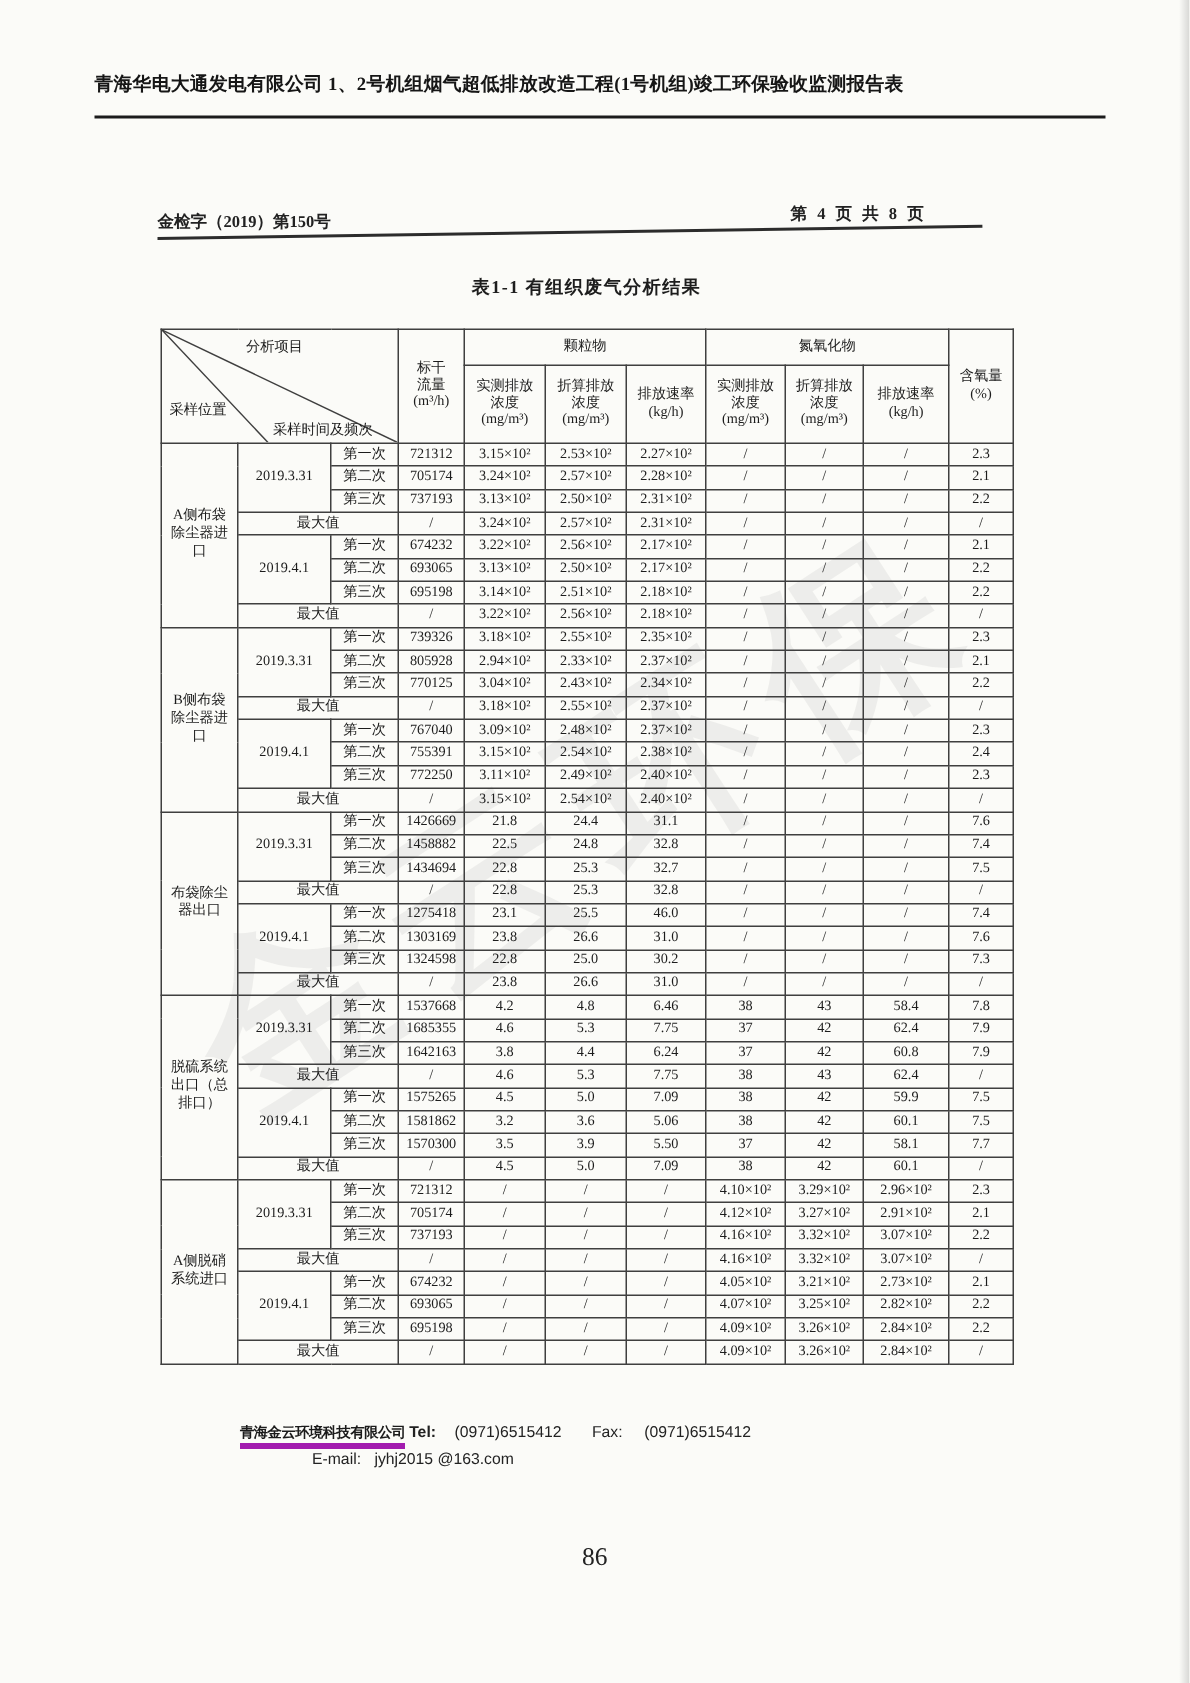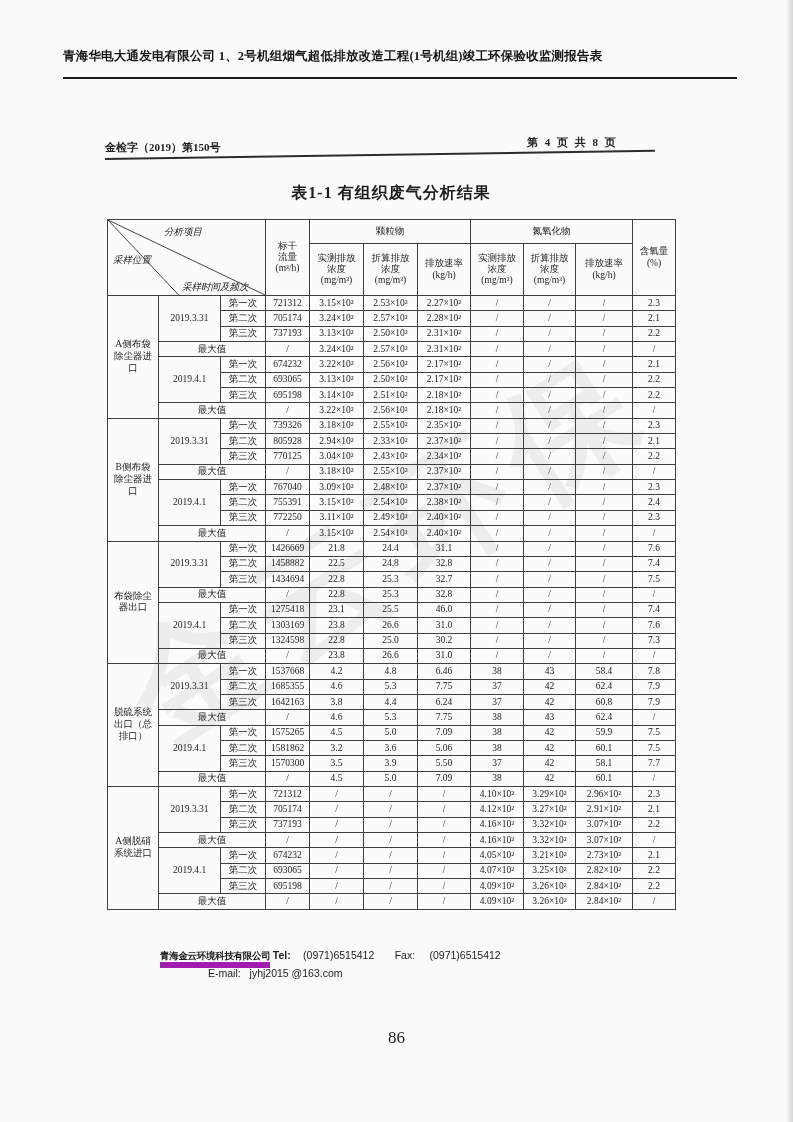--- a/index.html
+++ b/index.html
@@ -29,50 +29,50 @@
   .page-info{
     position:absolute;left:527px;top:135px;
     font-weight:bold;font-size:11px;letter-spacing:2px;color:#222;
   }
   .inner-rule{
     position:absolute;left:105px;top:158px;width:550px;height:1.5px;background:#2c2c2c;
     transform:rotate(-0.85deg);transform-origin:left center;
   }
   .table-title{
     position:absolute;left:107px;top:183px;width:568px;text-align:center;
-    font-weight:bold;font-size:16px;letter-spacing:1px;color:#1d1d1d;
+    font-weight:bold;font-size:12px;letter-spacing:1px;color:#1d1d1d;
   }
   table.analysis{
     position:absolute;left:107px;top:219px;width:568px;
     border-collapse:collapse;table-layout:fixed;
   }
   .analysis th,.analysis td{
     border:1px solid #3f3f3f;
     font-size:9.5px;font-weight:normal;text-align:center;vertical-align:middle;
     padding:0;line-height:1.18;color:#1c1c1c;
     overflow:hidden;
   }
   .analysis thead tr.h1{height:24px;}
   .analysis thead tr.h2{height:52px;}
   .analysis tbody tr{height:15.35px;}
   .pre{white-space:pre-line;}
   td.site{padding:0 6px;line-height:1.25;}
-  th.diag{position:relative;padding:0;font-style:italic;}
+  th.diag{position:relative;padding:0;}
   th.diag svg{position:absolute;left:0;top:0;width:100%;height:100%;}
   .d-item{position:absolute;top:7px;left:56px;font-size:9.5px;}
-  .d-site{position:absolute;bottom:29px;left:5px;font-size:9.5px;}
+  .d-site{position:absolute;bottom:15px;left:5px;font-size:9.5px;}
   .d-time{position:absolute;bottom:2px;left:44px;font-size:9.5px;margin-left:30px;}
   .watermark{
     position:absolute;left:40px;top:460px;width:700px;text-align:center;
     font-size:130px;font-weight:bold;letter-spacing:18px;white-space:nowrap;
     color:#6f6f6f;opacity:0.09;transform:rotate(-33deg);
     pointer-events:none;
   }
   .footer-line1{position:absolute;left:160px;top:949px;font-size:9.5px;white-space:nowrap;}
-  .footer-company{font-weight:bold;border-bottom:6px solid #a21caf;padding-bottom:1px;letter-spacing:-0.3px;text-align:right;}
+  .footer-company{font-weight:bold;border-bottom:4px solid #a21caf;padding-bottom:1px;letter-spacing:-0.3px;text-align:right;}
   .footer-contact{font-family:"Liberation Sans","DejaVu Sans",sans-serif;font-size:10.5px;color:#222;}
   .footer-line2{
     position:absolute;left:160px;top:967px;
     font-family:"Liberation Sans","DejaVu Sans",sans-serif;font-size:10.5px;color:#222;margin-left:48px;
   }
   .page-number{position:absolute;left:0;top:1028px;width:793px;text-align:center;font-size:17px;color:#222;}
 </style>
 </head>
 <body>
 

